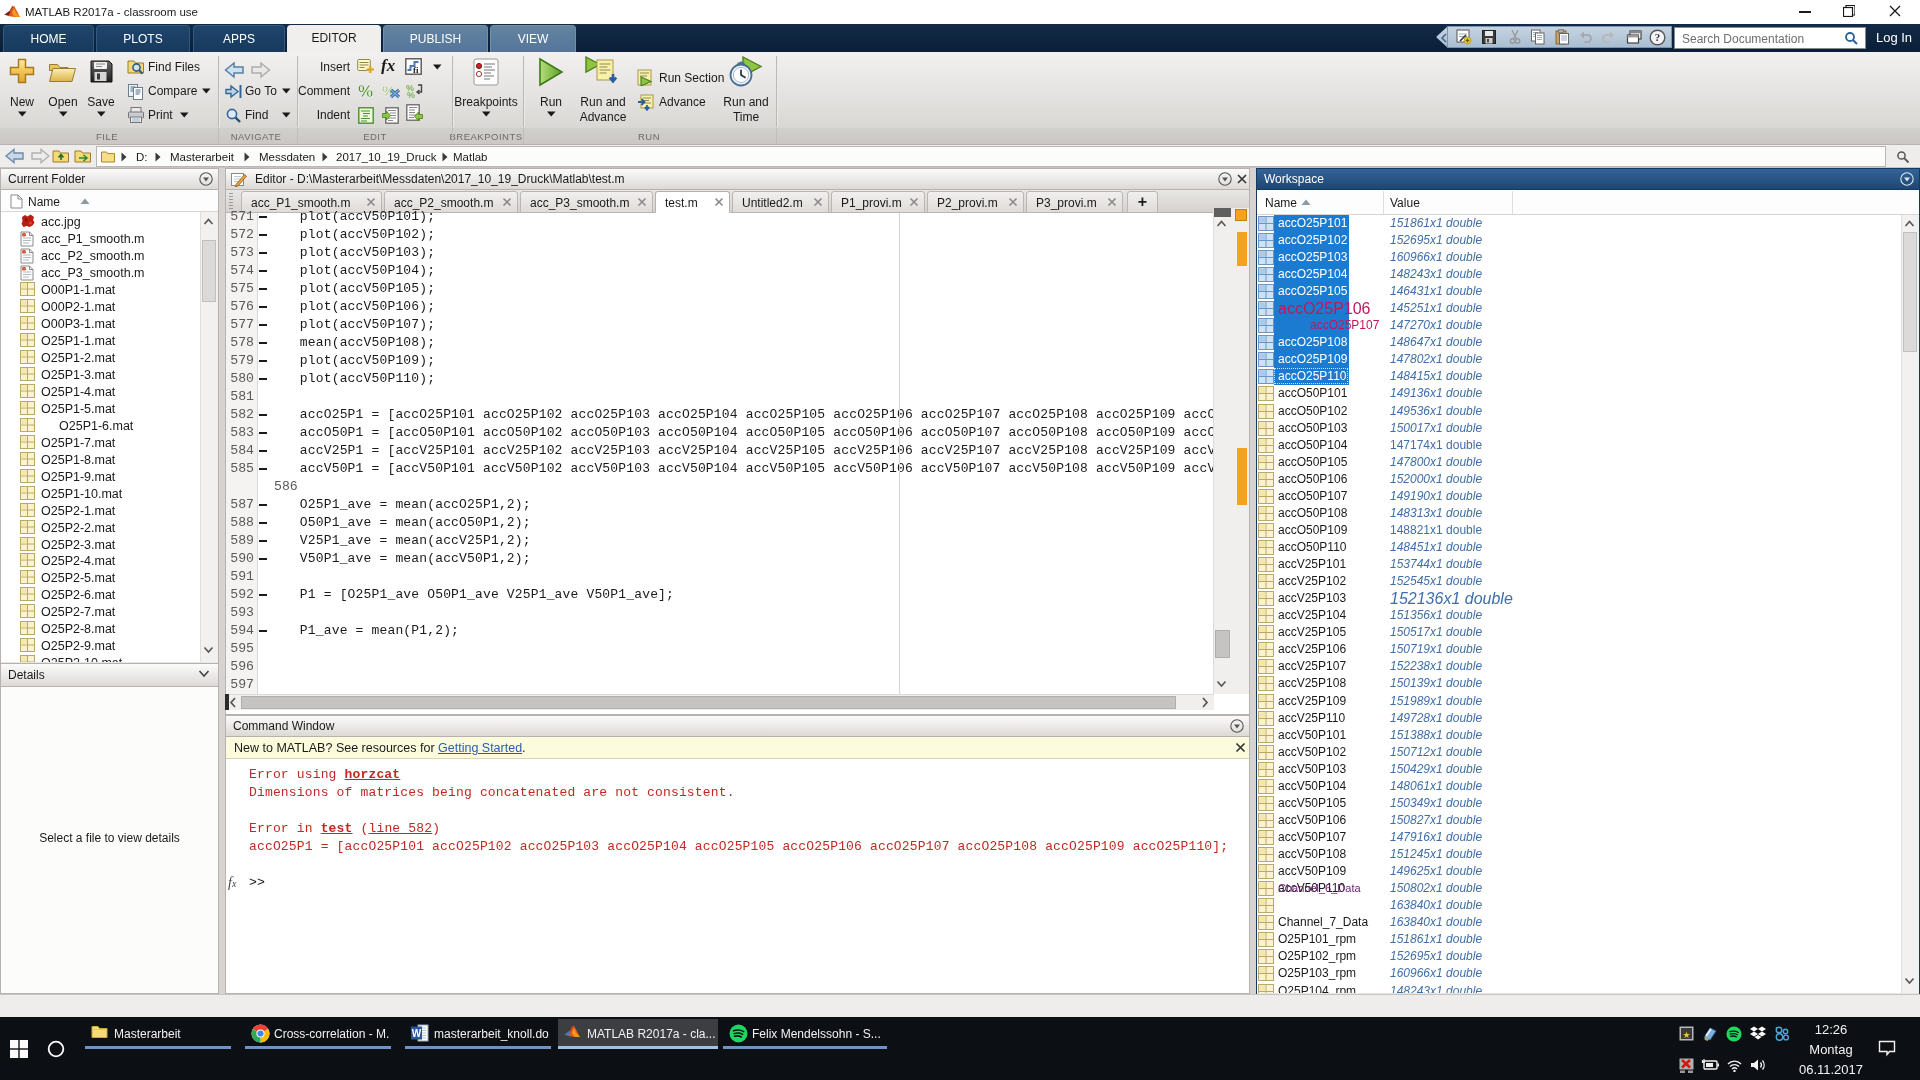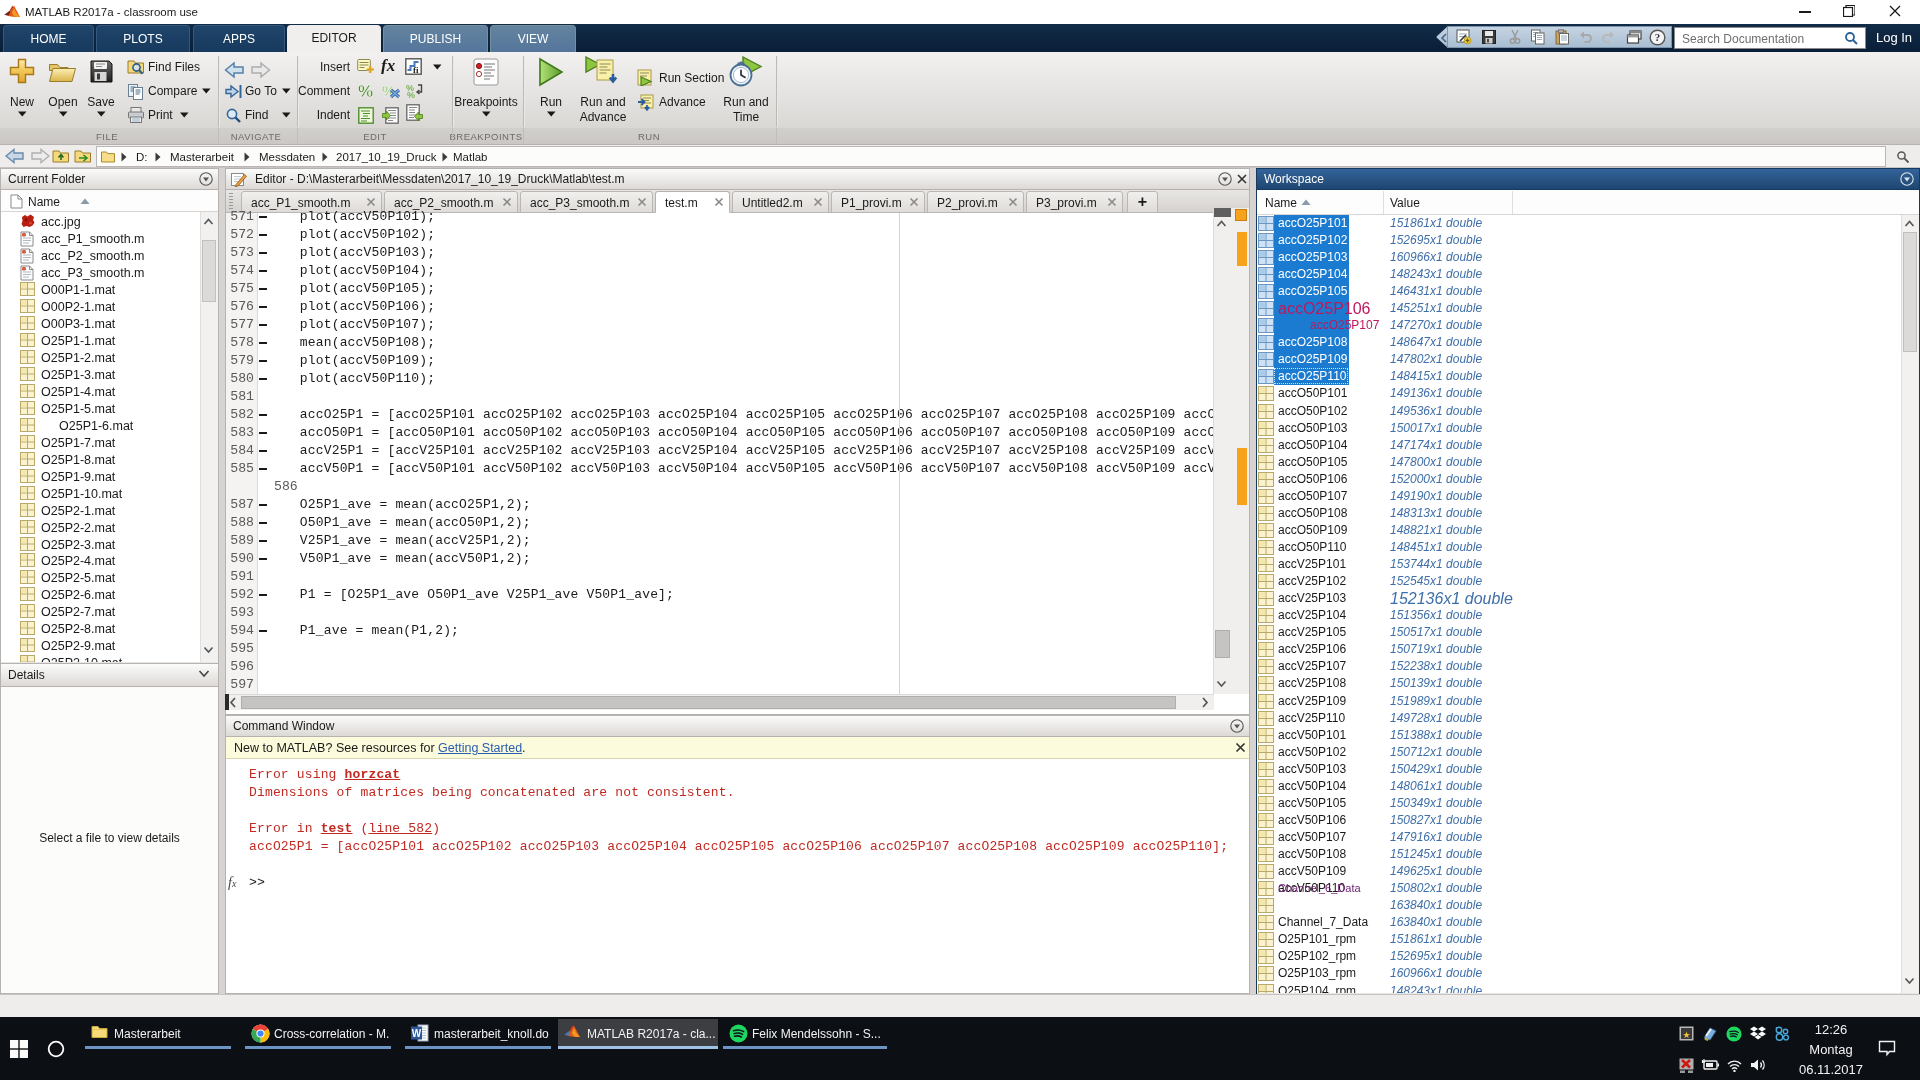--- a/index.html
+++ b/index.html
@@ -1089,21 +1089,21 @@
 <div class="abs" style="left:1278px;top:420.5px;width:120px;height:15px;font-size:12px;color:#1a1a1a;line-height:15px;">accO50P103</div>
 <div class="abs" style="left:1390px;top:420.5px;width:140px;height:15px;font-size:12px;font-style:italic;color:#3f6fa8;line-height:15px;">150017x1 double</div>
 <div class="abs" style="left:1258px;top:437.6px;width:16px;height:15px;">
     <svg width="16" height="15" viewBox="0 0 16 15">
       <rect x="0.5" y="0.5" width="15" height="14" fill="#fbf3cf" stroke="#b8a86a"></rect>
       <path d="M8 0.5 v14 M0.5 7.5 h15" stroke="#b8a86a" stroke-width="1"></path>
       <rect x="1.3" y="1.3" width="6" height="5.5" fill="#f3e7ae"></rect>
     </svg>
   </div>
 <div class="abs" style="left:1278px;top:437.6px;width:120px;height:15px;font-size:12px;color:#1a1a1a;line-height:15px;">accO50P104</div>
-<div class="abs" style="left:1390px;top:437.6px;width:140px;height:15px;font-size:12px;font-style:italic;color:#3f6fa8;line-height:15px;">147174x1 double</div>
+<div class="abs" style="left:1390px;top:437.6px;width:140px;height:15px;font-size:12px;color:#3f6fa8;line-height:15px;">147174x1 double</div>
 <div class="abs" style="left:1258px;top:454.6px;width:16px;height:15px;">
     <svg width="16" height="15" viewBox="0 0 16 15">
       <rect x="0.5" y="0.5" width="15" height="14" fill="#fbf3cf" stroke="#b8a86a"></rect>
       <path d="M8 0.5 v14 M0.5 7.5 h15" stroke="#b8a86a" stroke-width="1"></path>
       <rect x="1.3" y="1.3" width="6" height="5.5" fill="#f3e7ae"></rect>
     </svg>
   </div>
 <div class="abs" style="left:1278px;top:454.6px;width:120px;height:15px;font-size:12px;color:#1a1a1a;line-height:15px;">accO50P105</div>
 <div class="abs" style="left:1390px;top:454.6px;width:140px;height:15px;font-size:12px;font-style:italic;color:#3f6fa8;line-height:15px;">147800x1 double</div>
 <div class="abs" style="left:1258px;top:471.7px;width:16px;height:15px;">
@@ -1134,21 +1134,21 @@
 <div class="abs" style="left:1278px;top:505.8px;width:120px;height:15px;font-size:12px;color:#1a1a1a;line-height:15px;">accO50P108</div>
 <div class="abs" style="left:1390px;top:505.8px;width:140px;height:15px;font-size:12px;font-style:italic;color:#3f6fa8;line-height:15px;">148313x1 double</div>
 <div class="abs" style="left:1258px;top:522.9px;width:16px;height:15px;">
     <svg width="16" height="15" viewBox="0 0 16 15">
       <rect x="0.5" y="0.5" width="15" height="14" fill="#fbf3cf" stroke="#b8a86a"></rect>
       <path d="M8 0.5 v14 M0.5 7.5 h15" stroke="#b8a86a" stroke-width="1"></path>
       <rect x="1.3" y="1.3" width="6" height="5.5" fill="#f3e7ae"></rect>
     </svg>
   </div>
 <div class="abs" style="left:1278px;top:522.9px;width:120px;height:15px;font-size:12px;color:#1a1a1a;line-height:15px;">accO50P109</div>
-<div class="abs" style="left:1390px;top:522.9px;width:140px;height:15px;font-size:12px;font-style:italic;color:#3f6fa8;line-height:15px;">148821x1 double</div>
+<div class="abs" style="left:1390px;top:522.9px;width:140px;height:15px;font-size:12px;color:#3f6fa8;line-height:15px;">148821x1 double</div>
 <div class="abs" style="left:1258px;top:539.9px;width:16px;height:15px;">
     <svg width="16" height="15" viewBox="0 0 16 15">
       <rect x="0.5" y="0.5" width="15" height="14" fill="#fbf3cf" stroke="#b8a86a"></rect>
       <path d="M8 0.5 v14 M0.5 7.5 h15" stroke="#b8a86a" stroke-width="1"></path>
       <rect x="1.3" y="1.3" width="6" height="5.5" fill="#f3e7ae"></rect>
     </svg>
   </div>
 <div class="abs" style="left:1278px;top:539.9px;width:120px;height:15px;font-size:12px;color:#1a1a1a;line-height:15px;">accO50P110</div>
 <div class="abs" style="left:1390px;top:539.9px;width:140px;height:15px;font-size:12px;font-style:italic;color:#3f6fa8;line-height:15px;">148451x1 double</div>
 <div class="abs" style="left:1258px;top:557.0px;width:16px;height:15px;">

